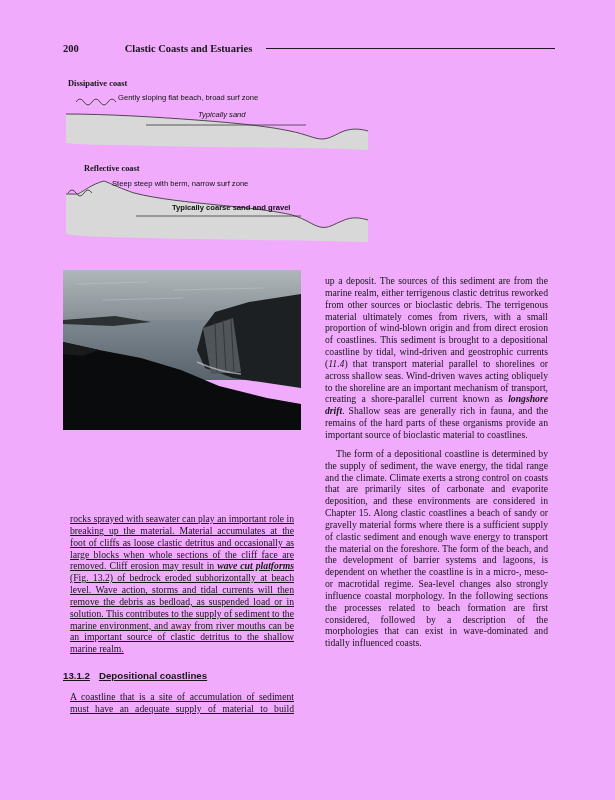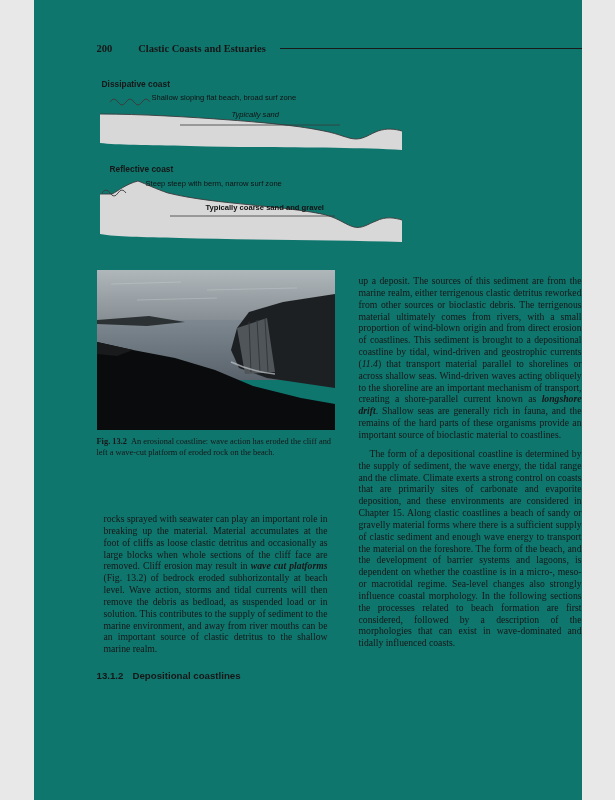--- a/index.html
+++ b/index.html
@@ -1,47 +1,47 @@
 <!DOCTYPE html>
 <html><head>
 <meta charset="utf-8">
 <style>
   * { box-sizing: border-box; }
   html, body { margin: 0; padding: 0; background: #e8e8e8; }
   .page {
     position: relative;
-    width: 548px;
+    width: 615px;
     height: 800px;
     margin: 0 auto;
-    background: #0f766e;
+    background: #f0abfc;
     font-family: "Liberation Serif", "DejaVu Serif", serif;
     color: #161616;
     overflow: hidden;
   }
 
   
   .running-head {
     position: absolute;
     left: 63px;
     top: 41px;
     width: 492px;
     height: 14px;
     display: flex;
     align-items: center;
     font-weight: bold;
     font-size: 10.5px;
   }
   .running-head .pagenum { flex: 0 0 auto; }
-  .running-head .chapter { flex: 0 0 auto; margin-left: 26px; }
+  .running-head .chapter { flex: 0 0 auto; margin-left: 46px; }
   .running-head .rule { flex: 1 1 auto; height: 0; border-top: 1px solid #1a1a1a; margin-left: 14px; }
 
   
   .diag-title {
     position: absolute;
-    font-family: Liberation Sans, sans-serif;
+    font-family: Liberation Serif, serif;
     font-weight: bold;
     font-size: 8.4px;
     white-space: nowrap;
   }
   .diag { position: absolute; display: block; }
   .diag-label {
     position: absolute;
     font-family: "Liberation Sans", sans-serif;
     font-size: 7.6px;
     color: #111;
@@ -94,24 +94,24 @@
   </header>
 
   <div class="diag-title" style="left:68px; top:79px;">Dissipative coast</div>
 
   <svg class="diag" style="left:66px; top:90px;" width="302" height="64" viewBox="0 0 302 64">
     <path d="M0,24 C40,24 90,27 130,30 C170,33 200,36 224,41 C240,44 248,49 256,49 C264,49 270,44 278,41 C287,38 295,39 302,41 L302,60 C250,57 170,58 90,56 C45,55 18,55 0,53 Z" fill="#d8d8d8"></path>
     <path d="M0,24 C40,24 90,27 130,30 C170,33 200,36 224,41 C240,44 248,49 256,49 C264,49 270,44 278,41 C287,38 295,39 302,41" fill="none" stroke="#3b3b3b" stroke-width="0.9"></path>
     <path d="M10,12 q4,-6 8,0 t8,0 t8,0 t8,0 t8,0" fill="none" stroke="#3b3b3b" stroke-width="0.9"></path>
     <line x1="80" y1="35" x2="240" y2="35" stroke="#3b3b3b" stroke-width="0.8"></line>
   </svg>
-  <div class="diag-label" style="left:118px; top:93px;">Shallow sloping flat beach, broad surf zone</div>
+  <div class="diag-label" style="left:118px; top:93px;">Gently sloping flat beach, broad surf zone</div>
   <div class="diag-label" style="left:198px; top:110px;font-style:italic;">Typically sand</div>
 
-  <div class="diag-title" style="left:76px; top:164px;">Reflective coast</div>
+  <div class="diag-title" style="left:84px; top:164px;">Reflective coast</div>
 
   <svg class="diag" style="left:66px; top:176px;" width="302" height="72" viewBox="0 0 302 72">
     <path d="M0,18 L12,18 C18,15 26,8 38,5 C46,8 56,13 68,17 C92,23 122,26 152,29 C182,32 210,35 226,39 C240,43 246,49 254,51 C262,53 268,48 276,45 C286,40 295,42 302,44 L302,66 C240,64 150,64 80,62 C40,61 18,61 0,58 Z" fill="#d8d8d8"></path>
     <path d="M0,18 L12,18 C18,15 26,8 38,5 C46,8 56,13 68,17 C92,23 122,26 152,29 C182,32 210,35 226,39 C240,43 246,49 254,51 C262,53 268,48 276,45 C286,40 295,42 302,44" fill="none" stroke="#3b3b3b" stroke-width="0.9"></path>
     <path d="M2,17 q4,-6 8,0 t8,0 t8,0" fill="none" stroke="#3b3b3b" stroke-width="0.9"></path>
     <line x1="70" y1="40" x2="235" y2="40" stroke="#3b3b3b" stroke-width="0.8"></line>
   </svg>
   <div class="diag-label" style="left:112px; top:179px;">Steep steep with berm, narrow surf zone</div>
   <div class="diag-label" style="left:172px; top:203px;font-weight:bold;">Typically coarse sand and gravel</div>
 
@@ -142,29 +142,27 @@
         <line x1="152" y1="52" x2="154" y2="102"></line>
         <line x1="160" y1="50" x2="163" y2="102"></line>
         <line x1="168" y1="49" x2="171" y2="102"></line>
       </g>
       <path d="M134,92 Q156,102 178,104" stroke="#b9c0c4" stroke-width="1.4" fill="none" opacity="0.75"></path>
       <path d="M0,72 L36,80 L78,88 L118,100 L156,116 L204,128 L238,134 L238,160 L0,160 Z" fill="#0a0b0c"></path>
       <path d="M0,72 L36,80 L20,86 L0,84 Z" fill="#181a1c"></path>
     </svg>
   </div>
 
-  <div class="caption" style="left:63px; top:437px; width:238px;">
-    <span class="cap-label">Fig. 13.2</span><span>An erosional coastline: wave action has eroded the cliff and left a wave-cut platform of eroded rock on the beach.</span>
-  </div>
 
-  <div class="col" style="left:63px; top:506px; width:238px;">
+  <div class="col" style="left:63px; top:506px; width:238px;text-decoration:underline;">
     <p><span>rocks sprayed with seawater can play an important role in breaking up the material. Material accumulates at the foot of cliffs as loose clastic detritus and occasionally as large blocks when whole sections of the cliff face are removed. Cliff erosion may result in </span><span class="bi">wave cut platforms</span><span> (Fig. 13.2) of bedrock eroded subhorizontally at beach level. Wave action, storms and tidal currents will then remove the debris as bedload, as suspended load or in solution. This contributes to the supply of sediment to the marine environment, and away from river mouths can be an important source of clastic detritus to the shallow marine realm.</span></p>
     <div class="section-heading">
       <span>13.1.2</span><span class="ht">Depositional coastlines</span>
     </div>
+    <p class="cont-last">A coastline that is a site of accumulation of sediment must have an adequate supply of material to build</p>
   </div>
 
   <div class="col" style="left:318px; top:268px; width:237px;">
     <p><span>up a deposit. The sources of this sediment are from the marine realm, either terrigenous clastic detritus reworked from other sources or bioclastic debris. The terrigenous material ultimately comes from rivers, with a small proportion of wind-blown origin and from direct erosion of coastlines. This sediment is brought to a depositional coastline by tidal, wind-driven and geostrophic currents (</span><span class="it">11.4</span><span>) that transport material parallel to shorelines or across shallow seas. Wind-driven waves acting obliquely to the shoreline are an important mechanism of transport, creating a shore-parallel current known as </span><span class="bi">longshore drift</span><span>. Shallow seas are generally rich in fauna, and the remains of the hard parts of these organisms provide an important source of bioclastic material to coastlines.</span></p>
     <p class="indent">The form of a depositional coastline is determined by the supply of sediment, the wave energy, the tidal range and the climate. Climate exerts a strong control on coasts that are primarily sites of carbonate and evaporite deposition, and these environments are considered in Chapter 15. Along clastic coastlines a beach of sandy or gravelly material forms where there is a sufficient supply of clastic sediment and enough wave energy to transport the material on the foreshore. The form of the beach, and the development of barrier systems and lagoons, is dependent on whether the coastline is in a micro-, meso- or macrotidal regime. Sea-level changes also strongly influence coastal morphology. In the following sections the processes related to beach formation are first considered, followed by a description of the morphologies that can exist in wave-dominated and tidally influenced coasts.</p>
   </div>
 
 </div>
 
 </body></html>

